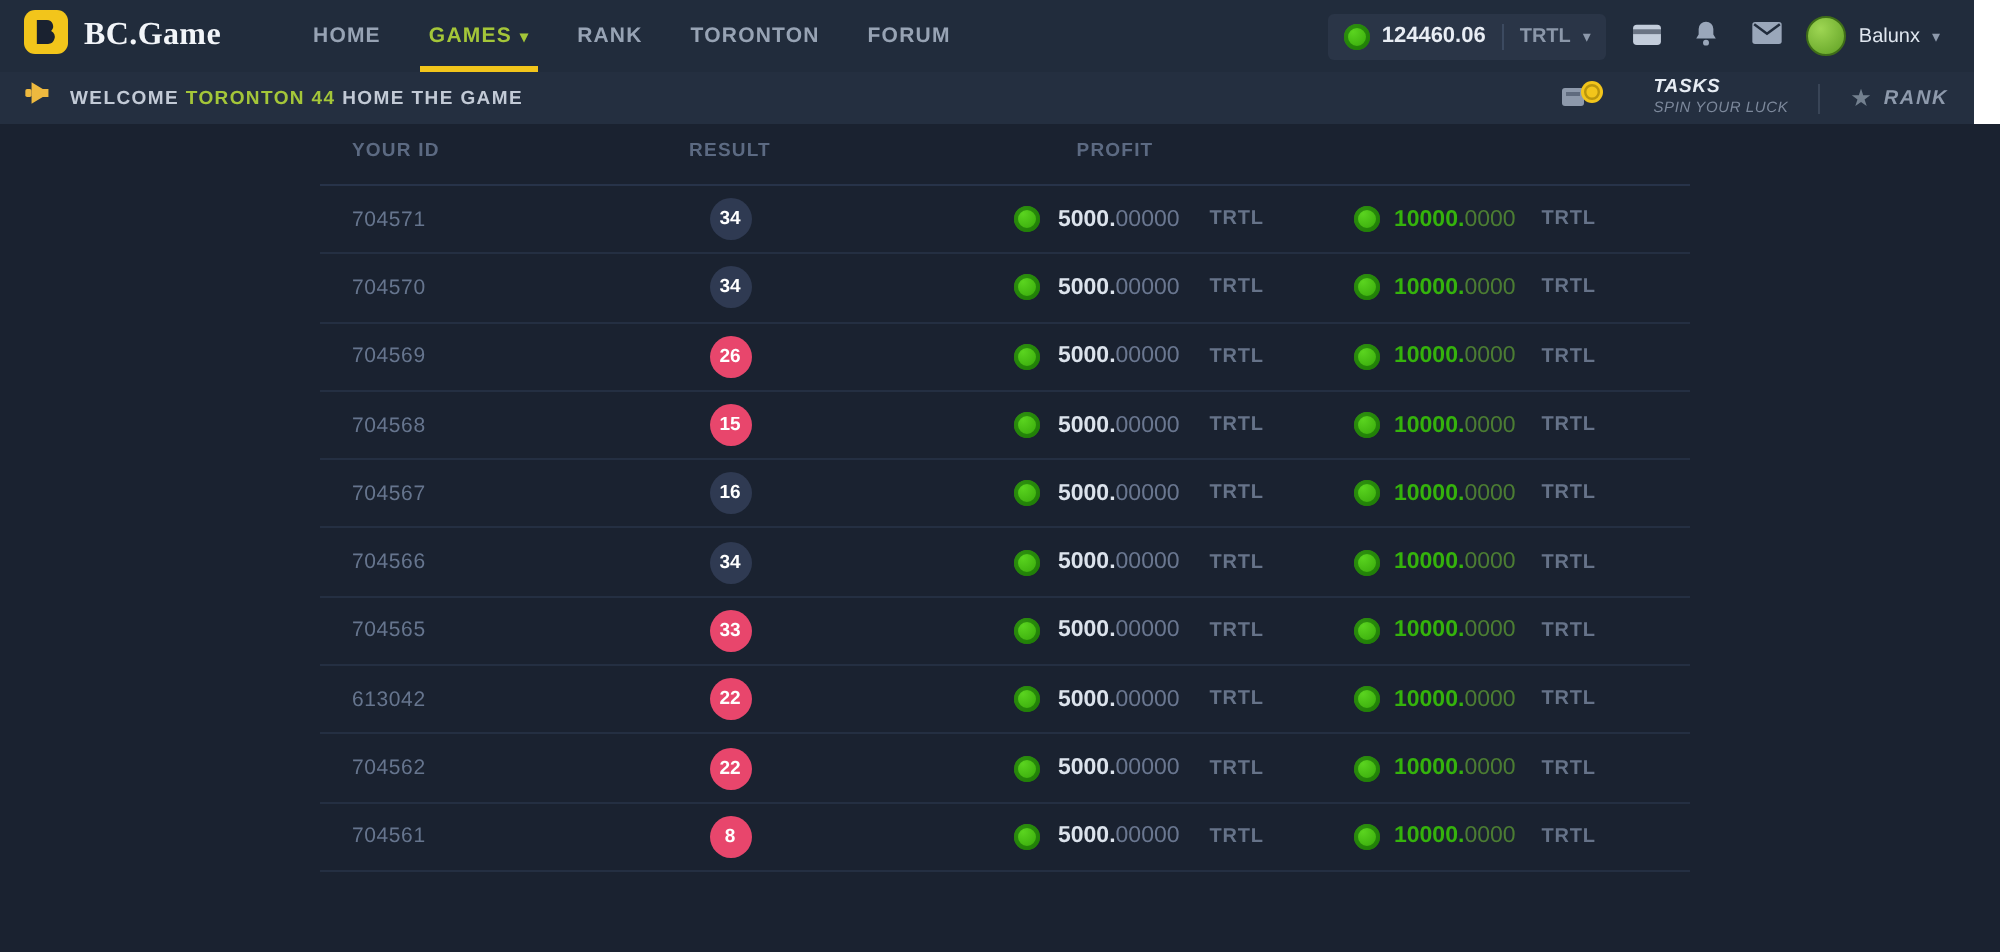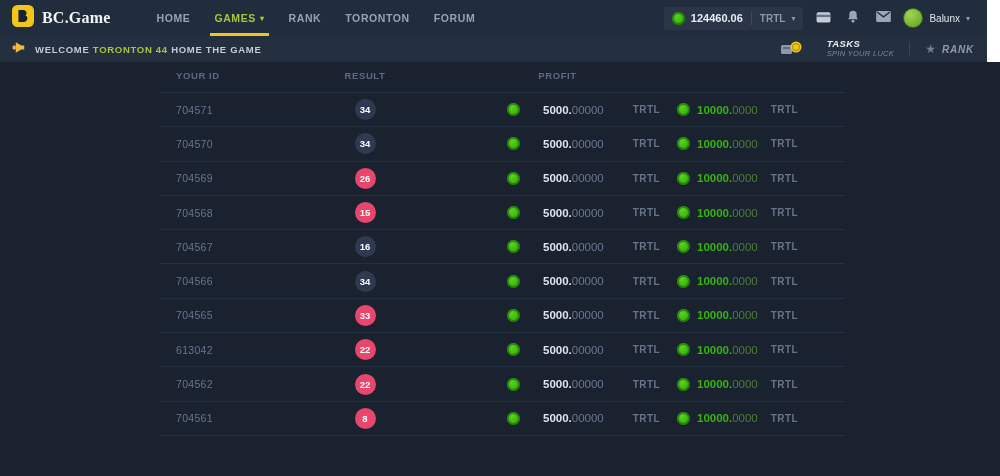--- a/index.html
+++ b/index.html
@@ -55,21 +55,21 @@
   .th-result { text-align:center; }
   .th-amount { text-align:center; padding-left:90px; }
   .th-profit { text-align:center; padding-left:35px; }
 
   .row { display:grid; grid-template-columns:145px 120px 230px 190px; align-items:center; height:34.3px; border-bottom:1px solid #242f42; }
   .cell-gameid { padding-left:16px; color:#66758e; font-size:10.5px; letter-spacing:0.3px; }
   .cell-result { display:flex; justify-content:center; }
   .badge { width:21px; height:21px; border-radius:50%; display:flex; align-items:center; justify-content:center; color:#fff; font-size:9.5px; font-weight:bold; }
   .badge-dark { background:#2f3a52; }
   .badge-red { background:#e8466c; }
-  .cell-amount { display:flex; align-items:center; gap:23px; padding-left:82px; }
+  .cell-amount { display:flex; align-items:center; gap:9px; padding-left:82px; }
   .cell-profit { display:flex; align-items:center; gap:7px; padding-left:22px; }
   .val { font-size:11.5px; font-weight:bold; white-space:nowrap; }
   .amount-int { color:#dce3ec; } .amount-frac { color:#6a7790; font-weight:normal; }
   .profit-int { color:#35b30c; } .profit-frac { color:#4c7d33; font-weight:normal; }
   .cur { color:#667389; font-size:10px; font-weight:bold; margin-left:6px; letter-spacing:0.4px; }
 </style>
 </head>
 <body>
 
 <div class="screen">

